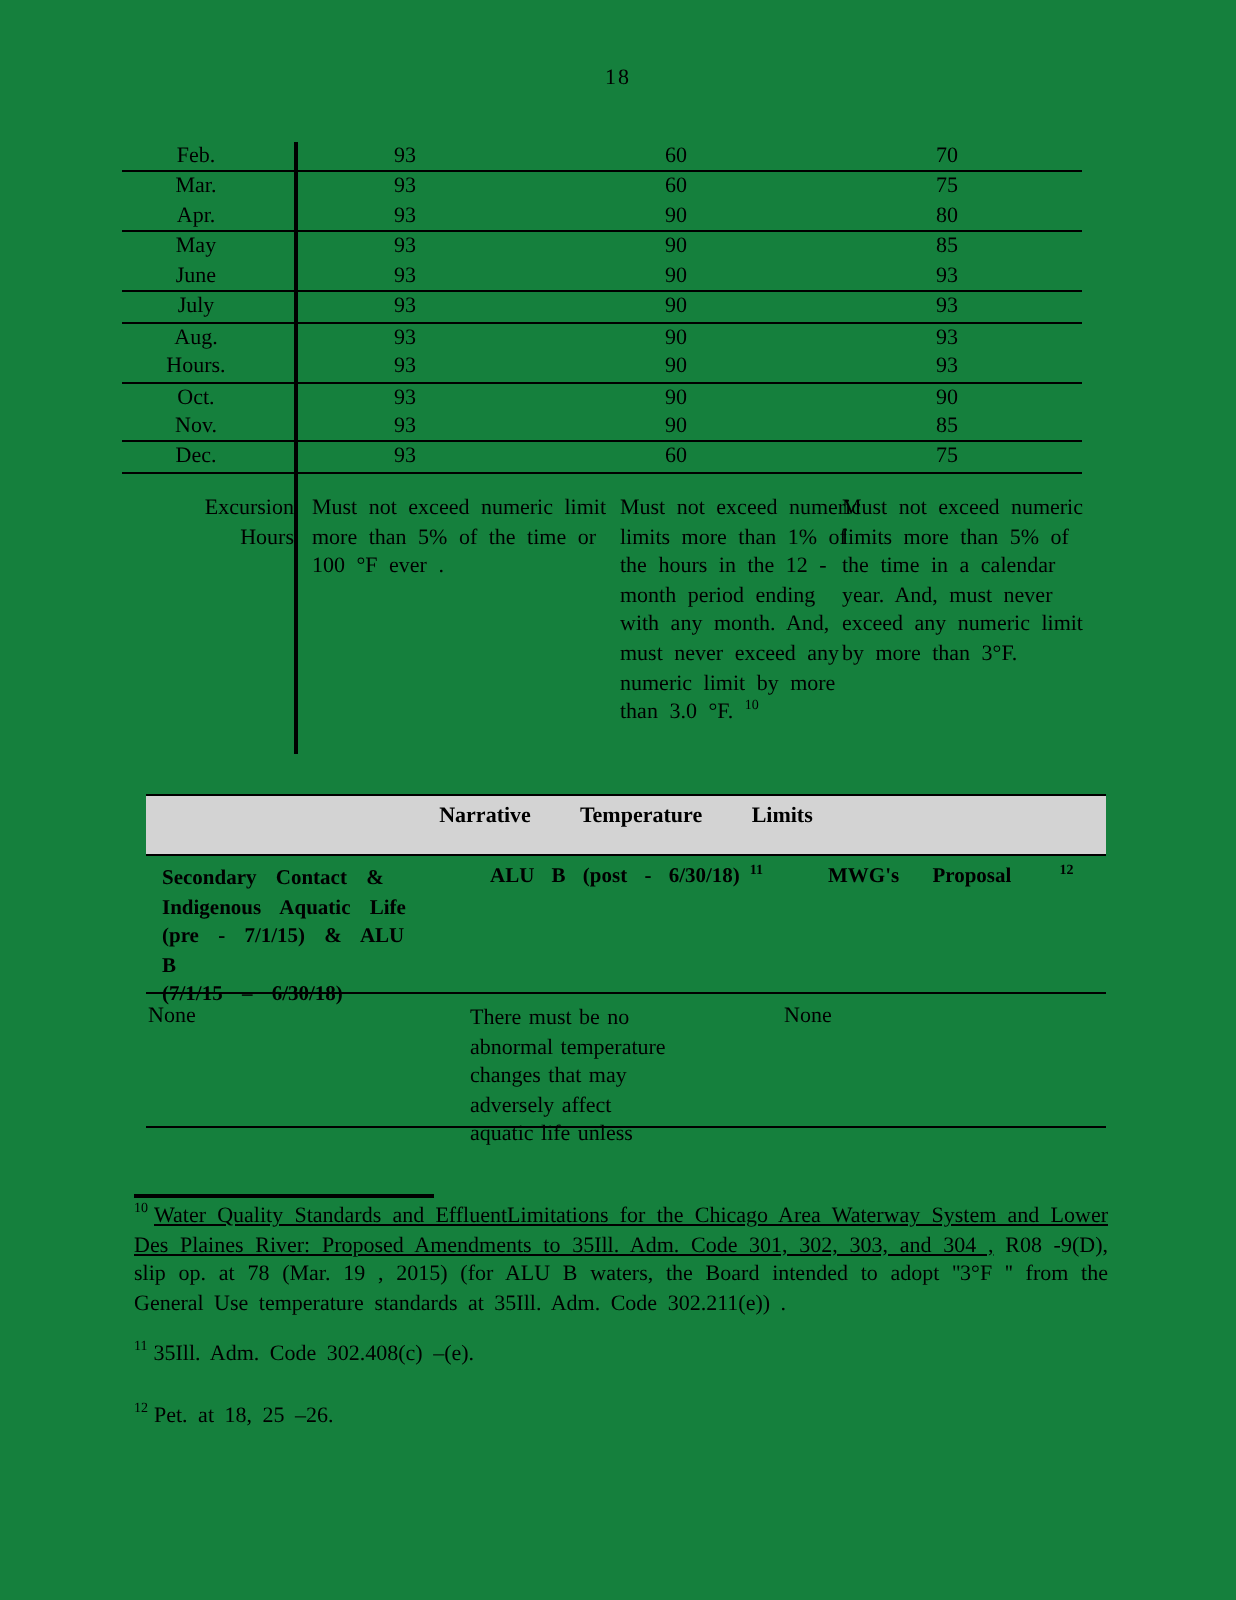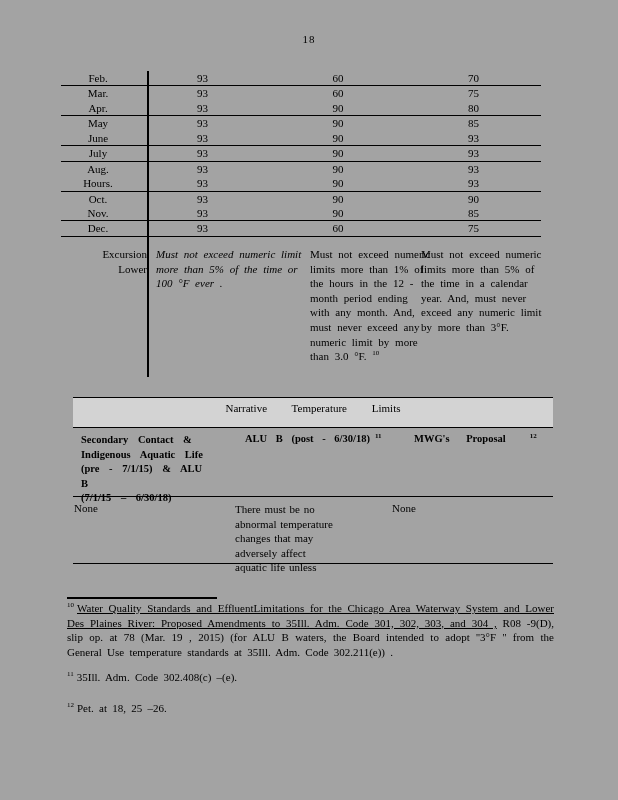--- a/index.html
+++ b/index.html
@@ -1,42 +1,42 @@
 <!DOCTYPE html>
 <html><head>
 <meta charset="utf-8">
 <style>
   html,body { margin:0; padding:0; background:#ffffff; }
   .page {
-    position:relative; width:618px; height:800px; background:#a3a3a3;
+    position:relative; width:618px; height:800px; background:#15803d;
     font-family:"Liberation Serif", serif; color:#000; font-size:11px;
     overflow:hidden;
   }
   .page-number { position:absolute; top:33px; left:0; width:618px; text-align:center; letter-spacing:1px; }
 
   
   table.t1 { position:absolute; left:61px; top:71px; width:480px; border-collapse:collapse; table-layout:fixed; }
   .t1 td { height:14.45px; padding:0; line-height:14.4px; font-size:11px; text-align:center; vertical-align:middle; overflow:hidden; }
   .t1 tr.rule td { border-bottom:1.5px solid #000; }
   .vline { position:absolute; left:147px; top:71px; width:1.5px; height:306px; background:#000; }
 
   
   .exc-label { position:absolute; left:73px; top:247px; width:74px; text-align:right; line-height:14.5px; }
   .exc-col { position:absolute; top:247px; line-height:14.6px; word-spacing:3px; }
-  .exc-a { left:156px; width:150px;font-style:italic; }
+  .exc-a { left:156px; width:150px; }
   .exc-b { left:310px; width:122px; }
   .exc-c { left:421px; width:126px; }
   sup.fnm { font-size:7px; vertical-align:super; line-height:0; }
 
   
   .t2 { position:absolute; left:73px; top:397px; width:480px; }
   .t2-band {
     border-top:1.5px solid #000; border-bottom:1.5px solid #000;
     background:#d3d3d3; height:25px; padding-top:4px;
-    text-align:center; font-weight:normal; word-spacing:22px; font-size:11px;
+    text-align:center; font-weight:bold; word-spacing:22px; font-size:11px;
   }
   .t2-headers { position:relative; height:68px; font-weight:bold; font-size:10.5px; }
   .t2h1 { position:absolute; left:8px; top:5px; width:136px; line-height:14.5px; word-spacing:7px; text-align:left; }
   .t2h2 { position:absolute; left:172px; top:5px; width:140px; word-spacing:6px; }
   .t2h2 sup { margin-left:5px; }
   .t2h3 { position:absolute; left:341px; top:5px; width:160px; word-spacing:14px; }
   .t2h3 sup { margin-left:24px; }
   .t2-body { position:relative; height:66px; border-top:1.5px solid #000; border-bottom:1.5px solid #000; }
   .t2b1 { position:absolute; left:1px; top:5px; }
   .t2b2 { position:absolute; left:162px; top:5px; width:106px; line-height:14.5px; word-spacing:1px; }
@@ -132,21 +132,21 @@
         <td>60</td>
         <td>75</td>
       </tr>
     </tbody>
   </table>
 
   <div class="vline"></div>
 
   <div class="exc-label">
     <div>Excursion</div>
-    <div>Lower</div>
+    <div>Hours</div>
   </div>
   <div class="exc-col exc-a">Must not exceed numeric limit more than 5% of the time or 100 °F ever .</div>
   <div class="exc-col exc-b"><span>Must not exceed numeric limits more than 1% of the hours in the 12 -month period ending with any month. And, must never exceed any numeric limit by more than 3.0 °F.</span> <sup class="fnm">10</sup></div>
   <div class="exc-col exc-c">Must not exceed numeric limits more than 5% of the time in a calendar year. And, must never exceed any numeric limit by more than 3°F.</div>
 
   <div class="t2">
     <div class="t2-band">Narrative Temperature Limits</div>
     <div class="t2-headers">
       <div class="t2h1">
         <div>Secondary Contact &amp;</div>

